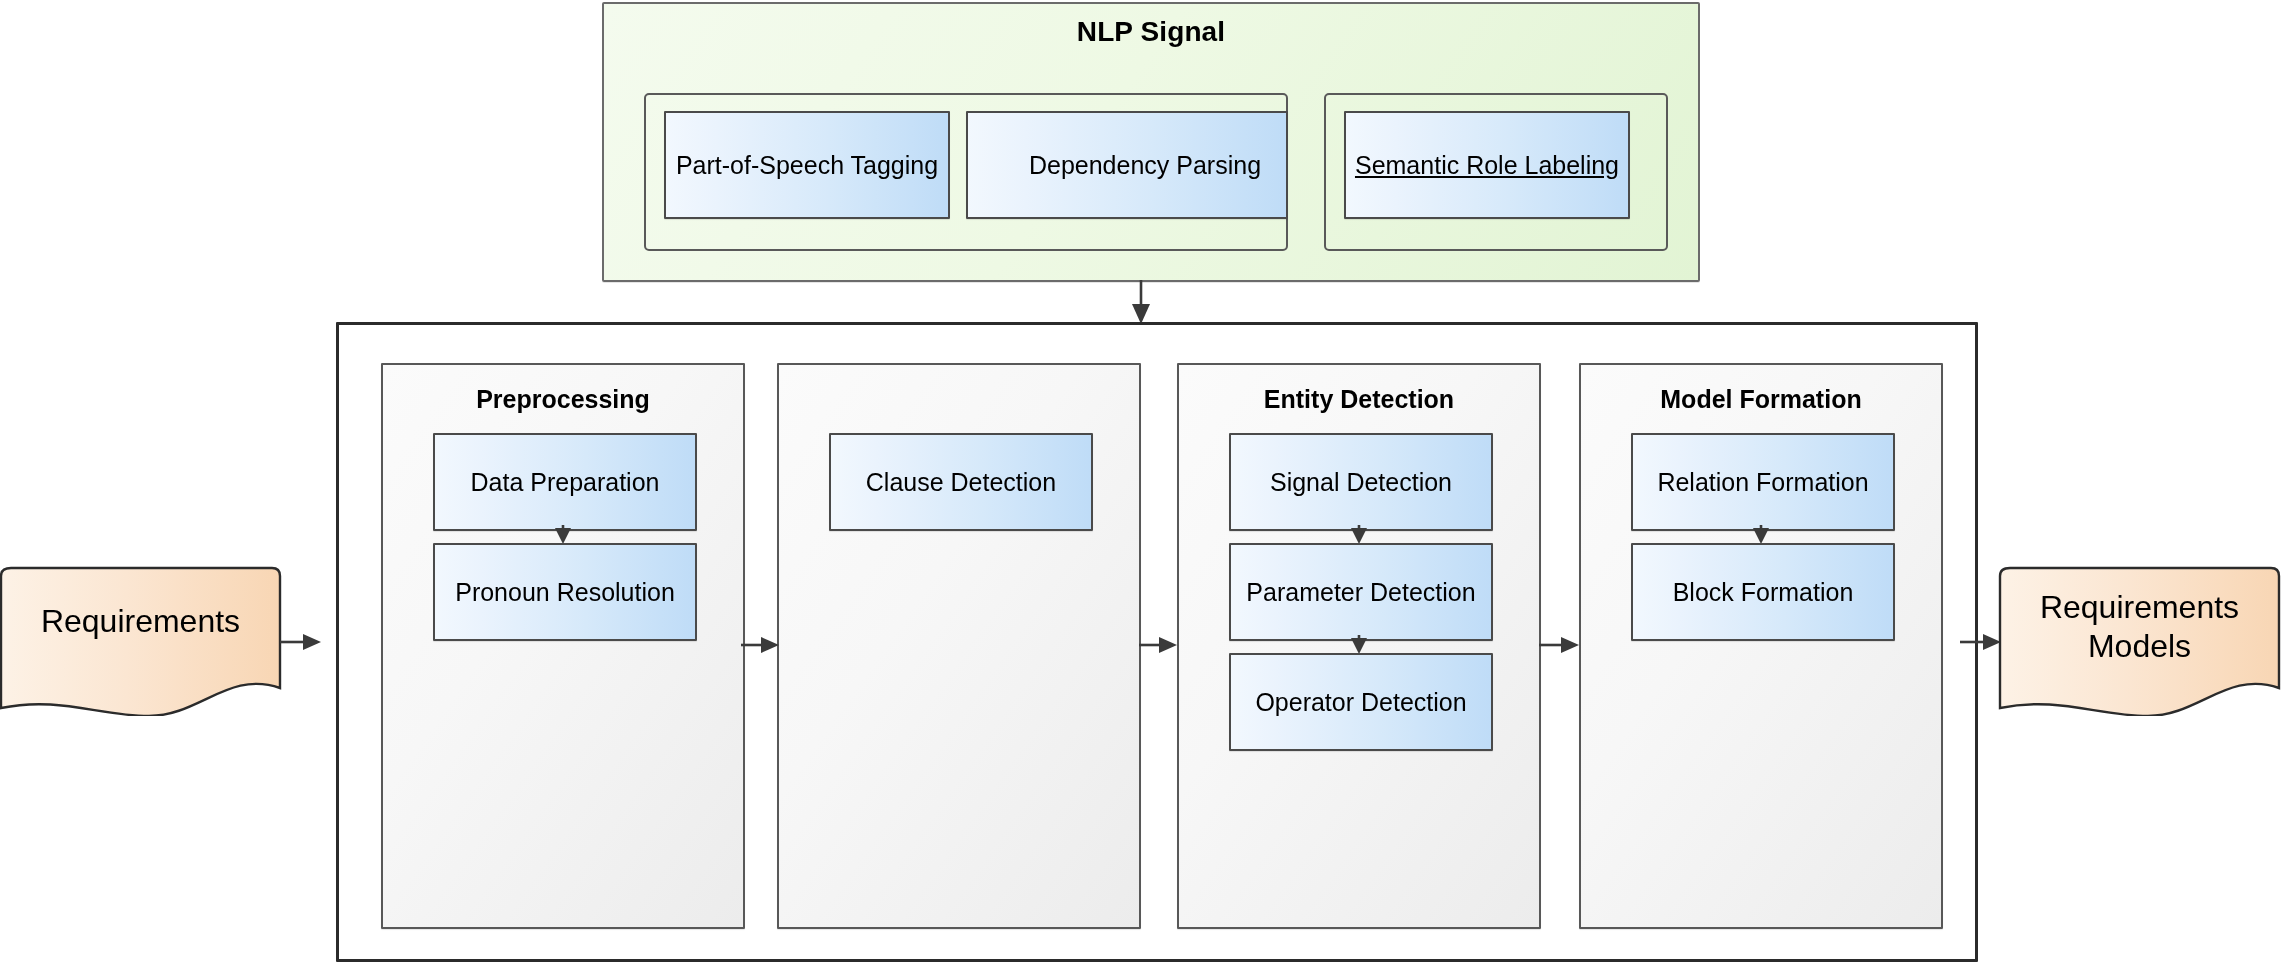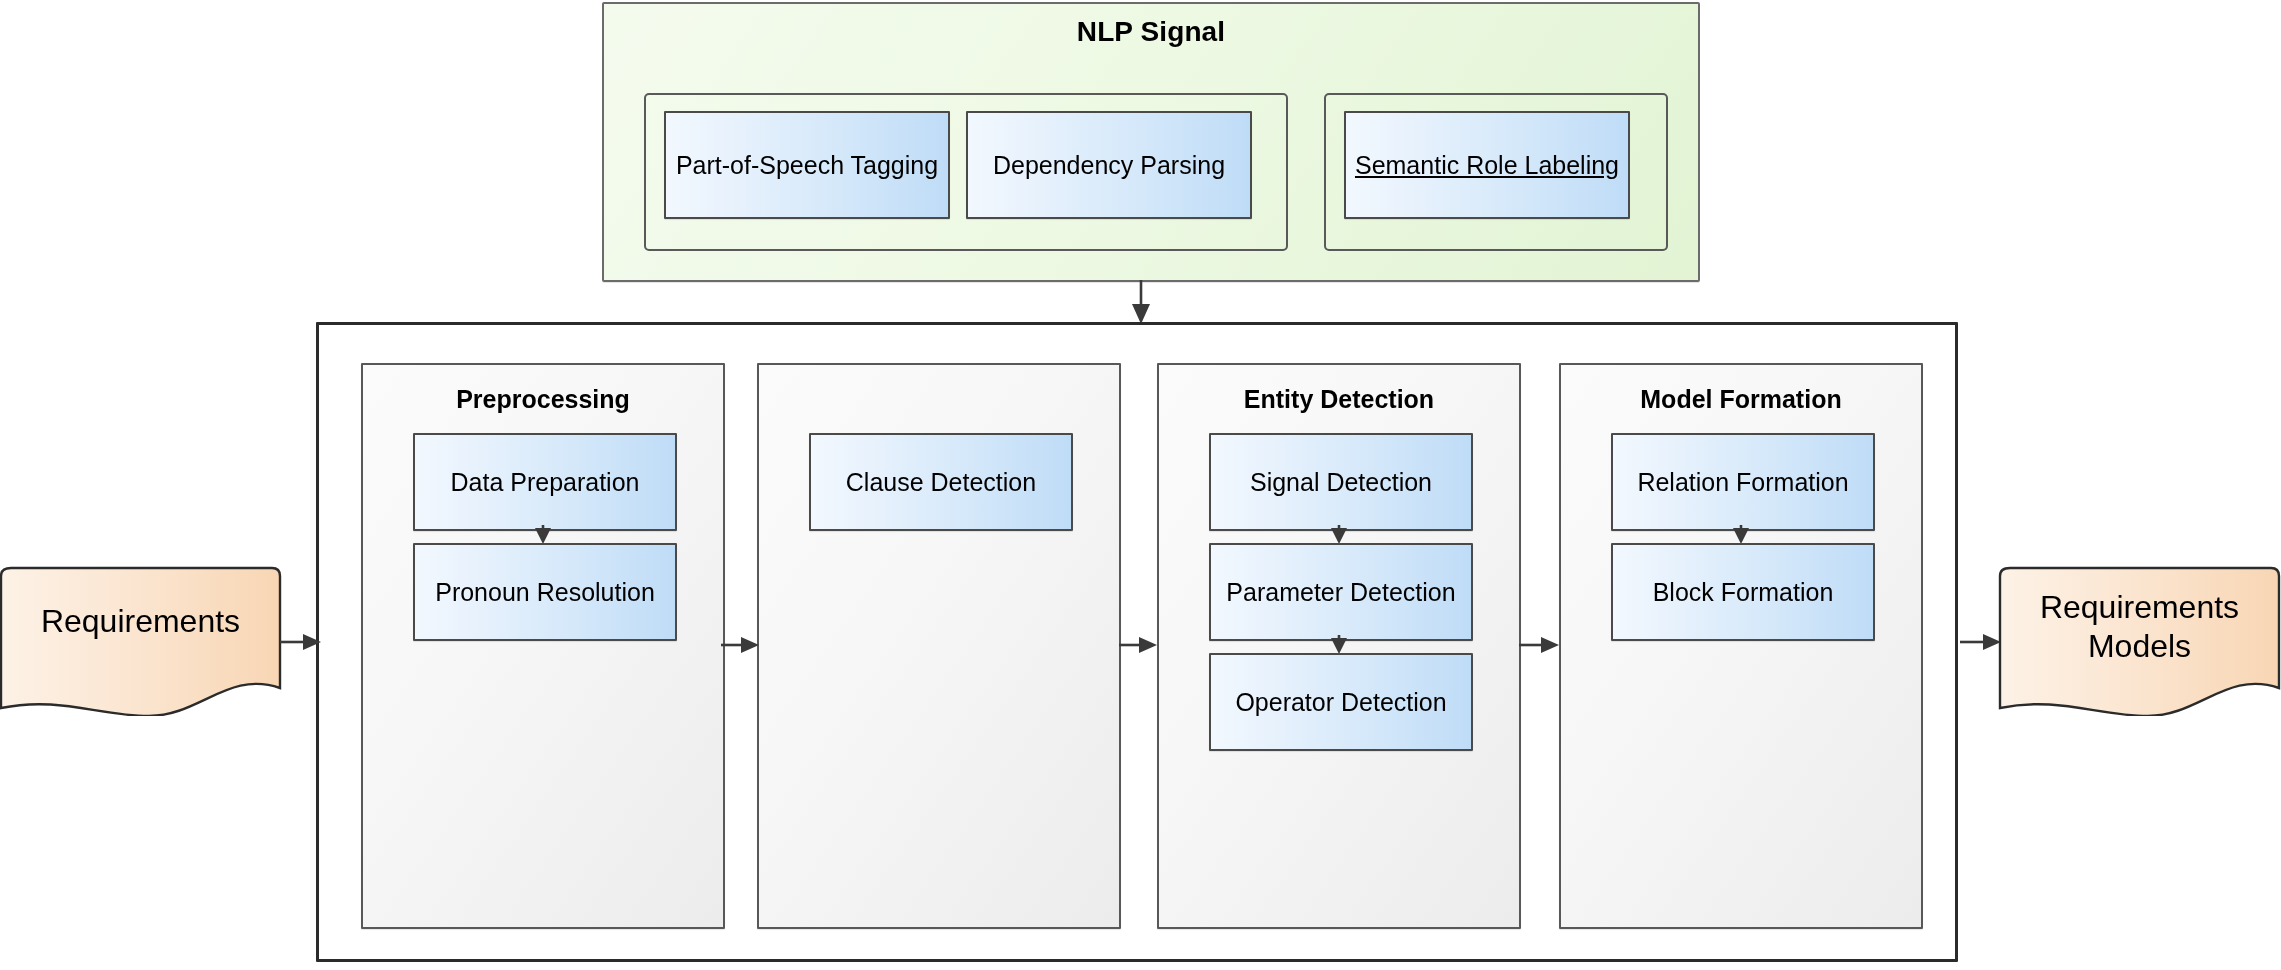--- a/index.html
+++ b/index.html
@@ -52,26 +52,26 @@
     align-items:center;
     justify-content:center;
     text-align:center;
     font-size:25px;
     line-height:1.22;
     color:#000;
     box-shadow:0 1px 1px rgba(0,0,0,.10);
   }
   .nlp-group-a .blue-node{top:16px; height:104px; width:282px;}
   .nlp-node-0{left:18px;}
-  .nlp-node-1{left:320px;}
+  .nlp-node-1{left:320px;padding-left:36px;}
   .nlp-group-b .blue-node{top:16px; height:104px; width:282px; left:18px;text-decoration:underline;}
 
   
   .pipeline{
-    left:316px; top:322px; width:1642px; height:640px;
+    left:336px; top:322px; width:1642px; height:640px;
     background:#ffffff;
     border:3px solid #2b2b2b;
     border-radius:1px;
   }
 
   
   .stage{
     position:absolute;
     top:38px; height:562px; width:360px;
     background:linear-gradient(125deg,#fbfbfb 0%,#f7f7f7 40%,#ececec 100%);

